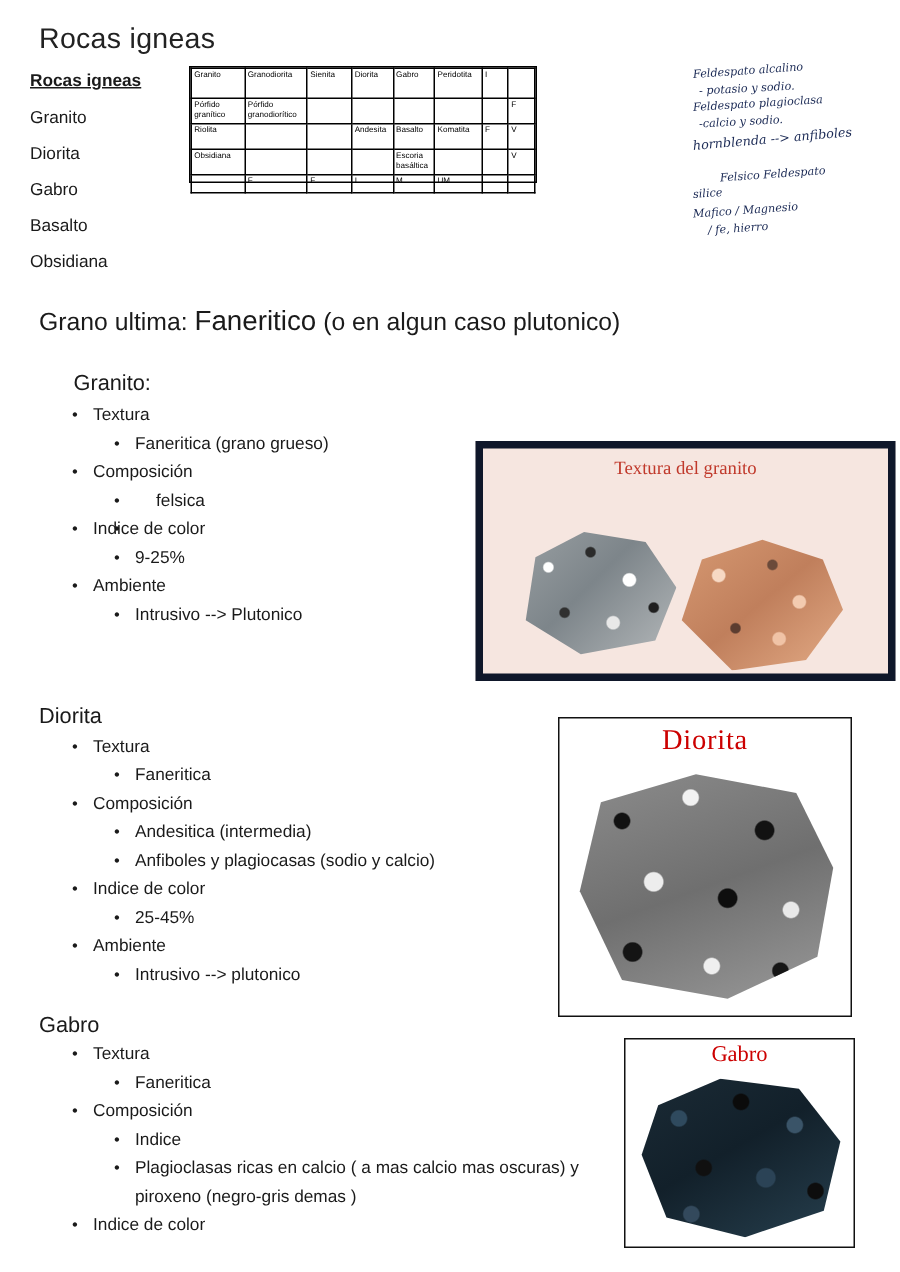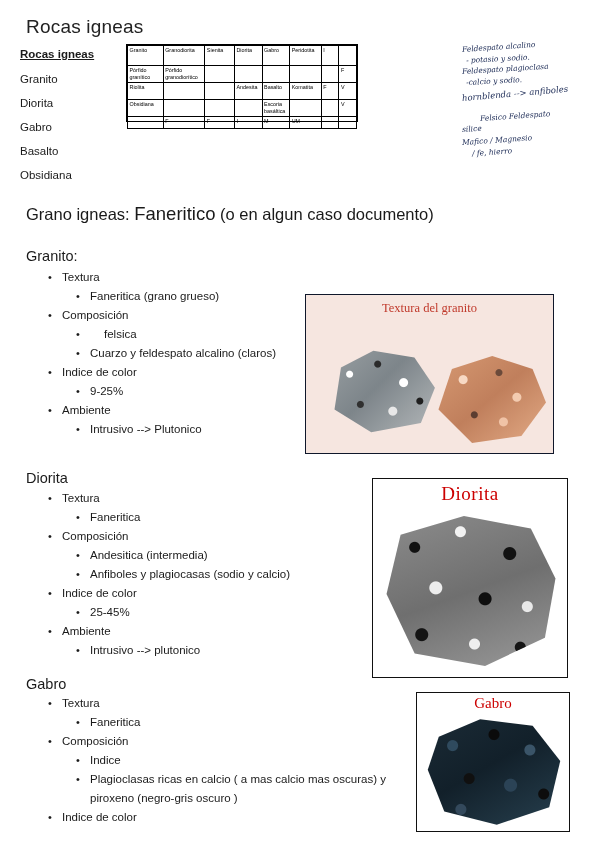--- a/index.html
+++ b/index.html
@@ -139,21 +139,21 @@
     text-align: center;
   }
 
   
   .rock-name {
     position: absolute;
     left: 26px;
     font-size: 14.5px;
     color: #1a1a1a;
   }
-  #granito-name { top: 248px; }
+  #granito-name { top: 248px; margin-left: 23px; }
   #diorita-name { top: 470px; }
   #gabro-name   { top: 676px; }
 
   ul.lvl1 {
     position: absolute;
     left: 40px;
     margin: 0;
     padding: 0 0 0 22px;
     list-style: none;
     font-size: 11.5px;
@@ -191,26 +191,26 @@
 
   .indent-extra { padding-left: 14px; display: inline-block; text-align: right; }
 
   
   .img-card {
     position: absolute;
     box-sizing: border-box;
   }
   
   #granito-img {
-    left: 305px;
+    left: 317px;
     top: 294px;
-    width: 249px;
+    width: 280px;
     height: 160px;
     background: #f6e6e0;
-    border: 1px solid #0f172a;
+    border: 5px solid #0f172a;
   }
   #granito-img .cap-title {
     text-align: center;
     color: #c0392b;
     font-size: 12.5px;
     margin-top: 6px;
     font-family: "Liberation Serif", serif;
   }
   #granito-img .cap-sub {
     text-align: center;
@@ -398,38 +398,38 @@
     <div class="ln n3">Feldespato plagioclasa</div>
     <div class="ln n4">-calcio y sodio.</div>
     <div class="ln n5">hornblenda --&gt; anfiboles</div>
     <div class="ln n6">Felsico   Feldespato</div>
     <div class="ln n7">           silice</div>
     <div class="ln n8">Mafico / Magnesio</div>
     <div class="ln n9">         / fe, hierro</div>
   </div>
 
   <div class="grano-head">
-    <span>Grano igneas: </span><span class="big">Faneritico</span><span> (o en algun caso documento)</span>
+    <span>Grano ultima: </span><span class="big">Faneritico</span><span> (o en algun caso plutonico)</span>
   </div>
 
   <div class="rock-name" id="granito-name">Granito:</div>
   <ul class="lvl1" id="granito-list">
     <li>
       <span class="bul">•</span>
       <span>Textura</span>
       <ul class="lvl2">
         <li><span class="bul">•</span><span>Faneritica (grano grueso)</span></li>
       </ul>
     </li>
     <li>
       <span class="bul">•</span>
       <span>Composición</span>
       <ul class="lvl2">
         <li><span class="bul">•</span><span class="indent-extra">felsica</span></li>
-        <li><span class="bul">•</span><span>Cuarzo y feldespato alcalino (claros)</span></li>
+        <li><span class="bul">•</span></li>
       </ul>
     </li>
     <li>
       <span class="bul">•</span>
       <span>Indice de color</span>
       <ul class="lvl2">
         <li><span class="bul">•</span><span>9-25%</span></li>
       </ul>
     </li>
     <li>
@@ -494,21 +494,21 @@
       <span>Textura</span>
       <ul class="lvl2">
         <li><span class="bul">•</span><span>Faneritica</span></li>
       </ul>
     </li>
     <li>
       <span class="bul">•</span>
       <span>Composición</span>
       <ul class="lvl2">
         <li><span class="bul">•</span><span>Indice</span></li>
-        <li><span class="bul">•</span><span>Plagioclasas ricas en calcio ( a mas calcio mas oscuras) y piroxeno (negro-gris oscuro )</span></li>
+        <li><span class="bul">•</span><span>Plagioclasas ricas en calcio ( a mas calcio mas oscuras) y piroxeno (negro-gris demas )</span></li>
       </ul>
     </li>
     <li>
       <span class="bul">•</span>
       <span>Indice de color</span>
     </li>
   </ul>
 
   <div class="img-card" id="gabro-img">
     <div class="cap-title">Gabro</div>

